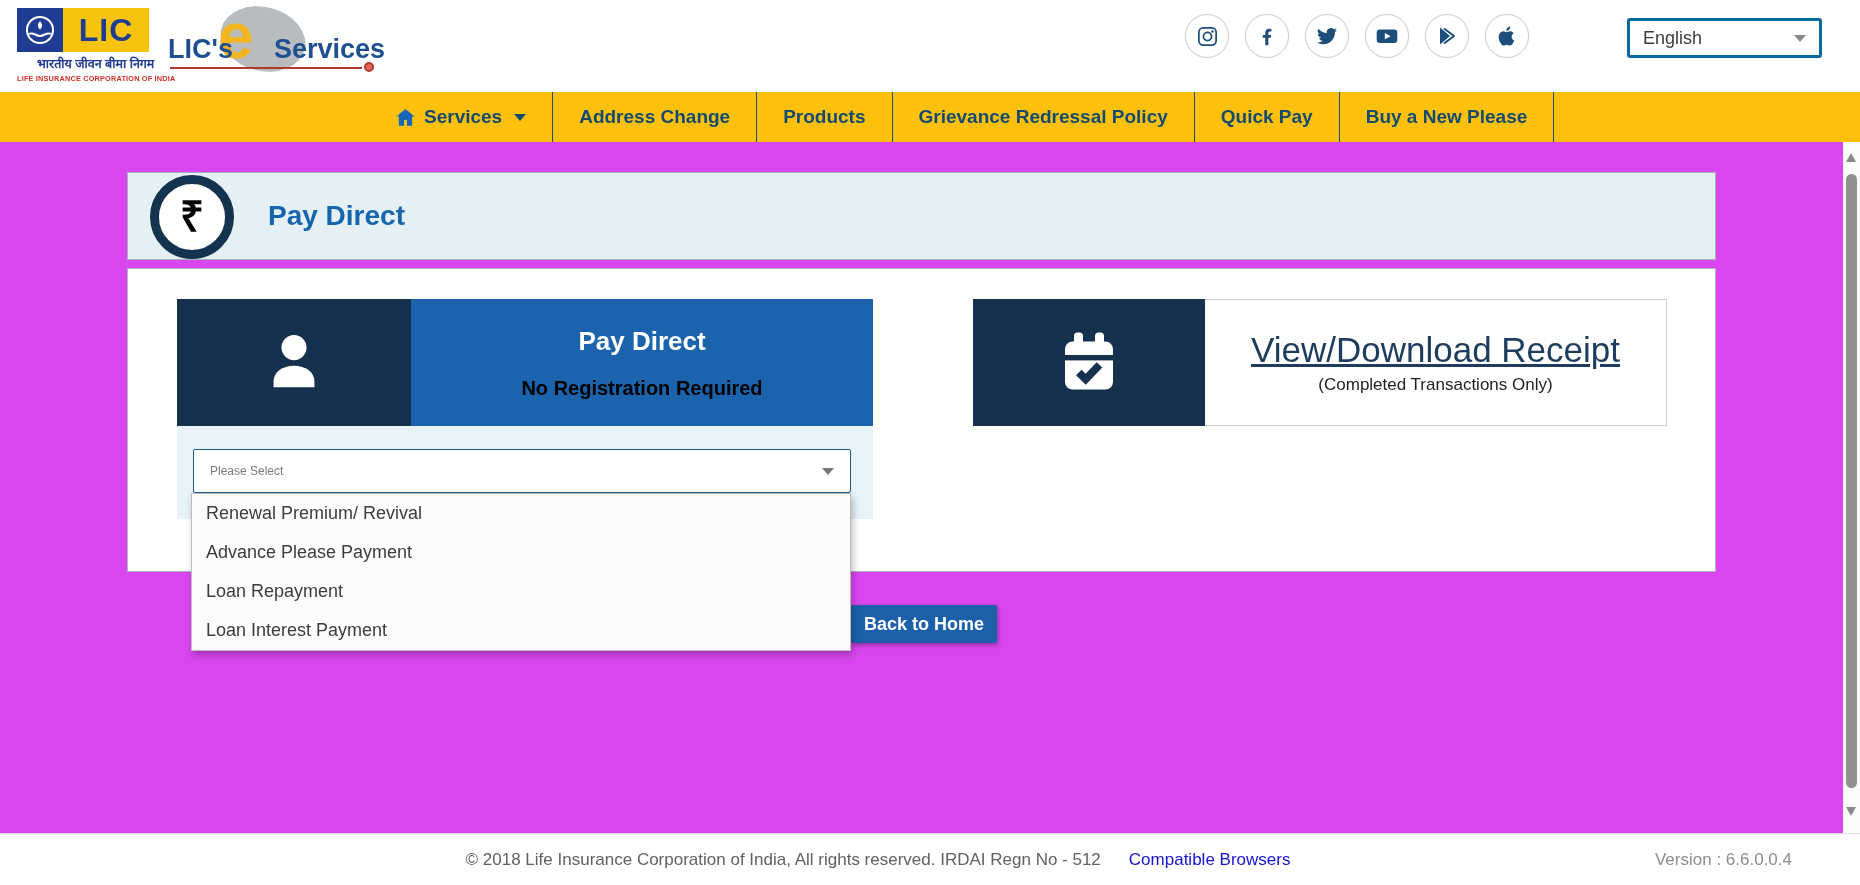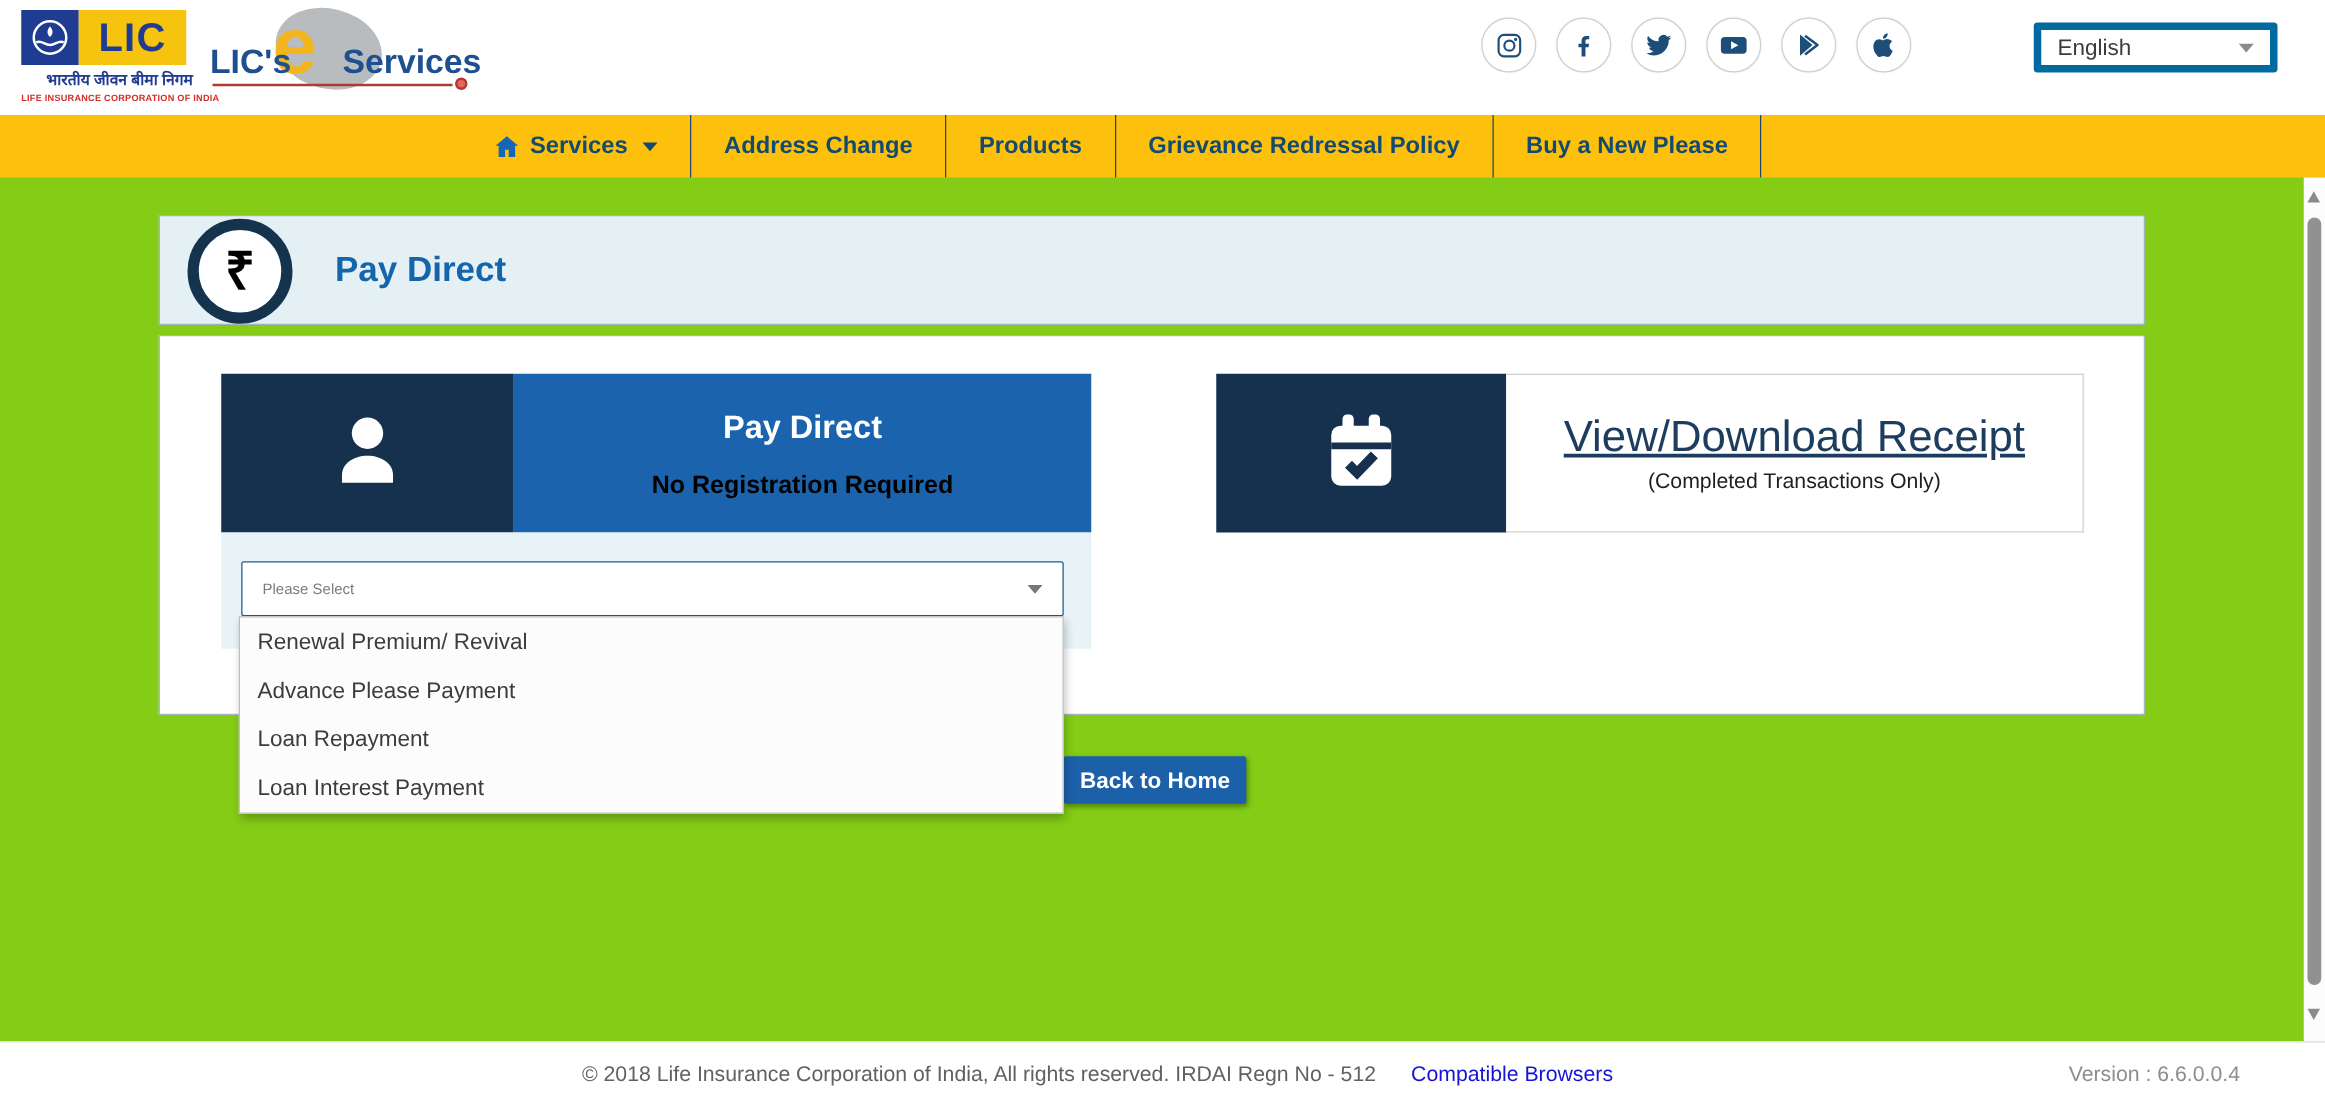--- a/index.html
+++ b/index.html
@@ -1,17 +1,17 @@
 <!DOCTYPE html>
 <html><head>
 <meta charset="utf-8">
 <style>
   * { margin:0; padding:0; box-sizing:border-box; }
   html,body { width:1860px; height:885px; background:#fff; font-family:"Liberation Sans", sans-serif; overflow:hidden; }
-  .canvas { position:relative; width:1860px; height:885px; background:#84cc16; }
+  .canvas { position:relative; width:1860px; height:885px; background:#d946ef; }
 
   
   .topbar { position:absolute; left:0; top:0; width:1860px; height:92px; background:#fff; }
 
   .lic-logo { position:absolute; left:17px; top:8px; width:132px; }
   .lic-top { display:flex; height:44px; }
   .lic-emblem { width:46px; height:44px; background:#203c92; display:flex; align-items:center; justify-content:center; }
   .lic-yellow { flex:1; background:#f6c40e; color:#203c92; font-weight:bold; font-size:32px; display:flex; align-items:center; justify-content:center; letter-spacing:1px; }
   .lic-hindi { color:#203c92; font-weight:bold; font-size:12.5px; text-align:center; margin-top:3px; white-space:nowrap;margin-left:20px; }
   .lic-eng { color:#d03028; font-size:7.3px; font-weight:bold; text-align:center; white-space:nowrap; margin-top:2px; letter-spacing:.2px; }
@@ -20,21 +20,21 @@
   .eserv-oval { position:absolute; left:52px; top:1px; width:86px; height:64px; background:#b9bcbe; border-radius:50%; transform:rotate(14deg); }
   .eserv-e { position:absolute; left:50px; top:-5px; color:#f2b51d; font-size:64px; font-weight:bold; line-height:70px; }
   .eserv-lics { position:absolute; left:0; top:28px; font-size:27px; font-weight:bold; color:#1d4f91; }
   .eserv-services { position:absolute; left:106px; top:28px; font-size:27px; font-weight:bold; color:#1d4f91; }
   .eserv-line { position:absolute; left:2px; top:61px; width:192px; height:2px; background:#b03a2e; }
   .eserv-dot { position:absolute; left:196px; top:56px; width:10px; height:10px; border-radius:50%; background:#e8655c; border:2px solid #b03a2e; }
 
   .social { position:absolute; left:1185px; top:14px; display:flex; gap:16px; }
   .soc { width:44px; height:44px; border-radius:50%; background:#fff; border:1px solid #cfcfcf; display:flex; align-items:center; justify-content:center; box-shadow:0 0 2px rgba(0,0,0,.08); cursor:pointer; }
 
-  .lang { position:absolute; left:1627px; top:18px; width:195px; height:40px; border:6px solid #0369a1; border-radius:3px; background:#fff; display:flex; align-items:center; justify-content:space-between; padding:0 13px; font-size:18px; color:#3c3c3c; cursor:pointer; }
+  .lang { position:absolute; left:1627px; top:18px; width:195px; height:40px; border:3px solid #0369a1; border-radius:3px; background:#fff; display:flex; align-items:center; justify-content:space-between; padding:0 13px; font-size:18px; color:#3c3c3c; cursor:pointer; }
   .caret-down { width:0; height:0; border-left:6px solid transparent; border-right:6px solid transparent; border-top:7px solid #8a8a8a; }
 
   
   .nav { position:absolute; left:0; top:92px; width:1860px; height:50px; background:#fdc10d; }
   .nav-inner { position:absolute; left:368px; top:0; height:50px; display:flex; }
   .nav-item { display:flex; align-items:center; padding:0 26px; border-right:1px solid #1d4a6e; color:#134a70; font-size:19px; font-weight:bold; cursor:pointer; white-space:nowrap; }
   .nav-item .home-ic { margin-right:7px; display:flex; }
   .nav-caret { width:0; height:0; border-left:6px solid transparent; border-right:6px solid transparent; border-top:7px solid #134a70; margin-left:12px; }
 
   
@@ -168,20 +168,23 @@
         <span class="nav-caret"></span>
       </div>
       <div class="nav-item">
         <span>Address Change</span>
       </div>
       <div class="nav-item">
         <span>Products</span>
       </div>
       <div class="nav-item">
         <span>Grievance Redressal Policy</span>
+      </div>
+      <div class="nav-item">
+        <span>Quick Pay</span>
       </div>
       <div class="nav-item">
         <span>Buy a New Please</span>
       </div>
     </div>
   </div>
 
   <div class="p-header">
     <div class="coin">
       <span>₹</span>

